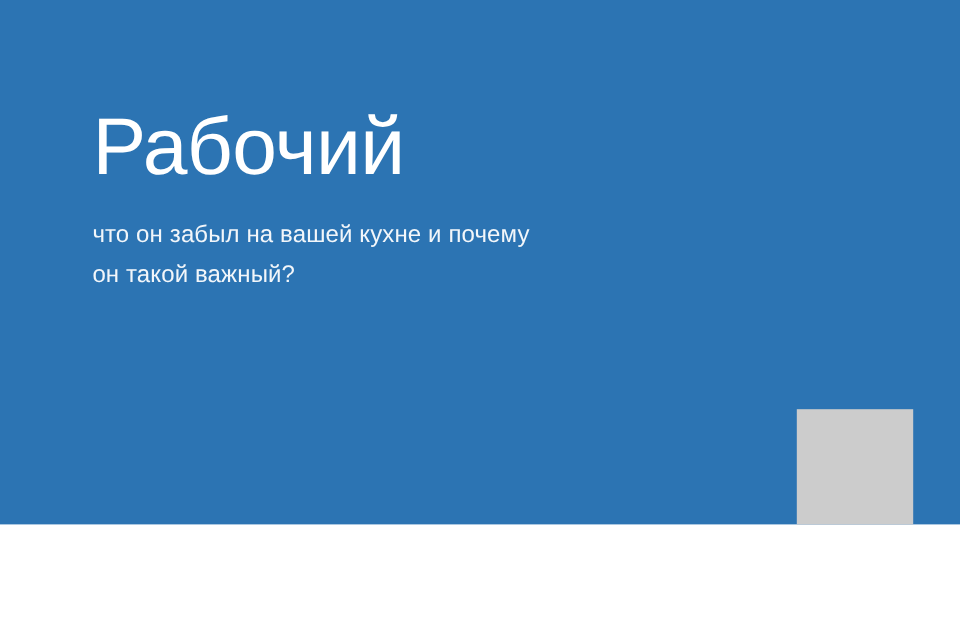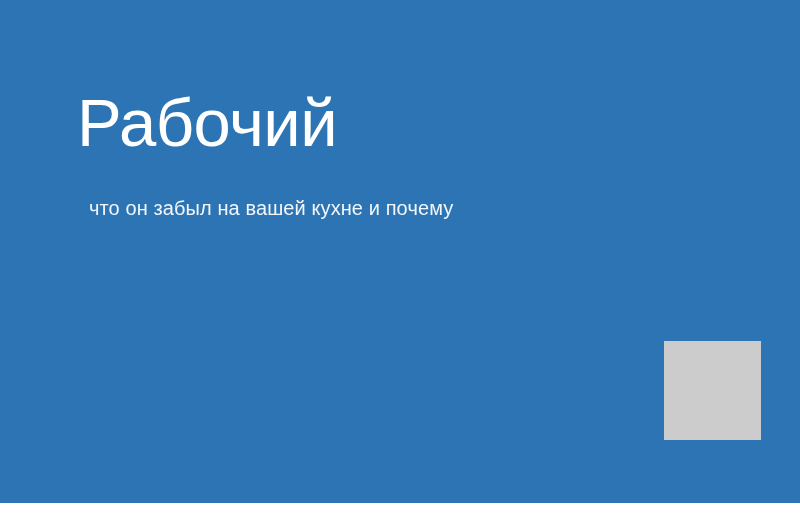--- a/index.html
+++ b/index.html
@@ -8,21 +8,21 @@
     padding: 0;
   }
   body {
     font-family: "Liberation Sans", "DejaVu Sans", sans-serif;
     background: #ffffff;
   }
 
   .slide {
     position: relative;
     width: 800px;
-    height: 503px;
+    height: 437px;
     overflow: hidden;
     background: #2c74b3;
   }
 
   
   .text-block {
     position: absolute;
     left: 77px;
     top: 88px;
     width: 560px;
@@ -36,21 +36,21 @@
     line-height: 70px;
     font-weight: 300;
     letter-spacing: -0.5px;
     white-space: nowrap;
   }
   .slide-title .title-line {
     display: block;
   }
 
   .slide-subtitle {
-    margin: 12px;
+    margin: 0;
     padding: 0;
     color: #f2f6fa;
     font-size: 20px;
     line-height: 33px;
     font-weight: 400;
     letter-spacing: 0.1px;
   }
   .subtitle-spacer {
     height: 22px;
   }
@@ -77,19 +77,20 @@
   <div class="text-block">
 
     <h1 class="slide-title">
       <span class="title-line">Рабочий</span>
     </h1>
 
     <div class="subtitle-spacer"></div>
 
     <p class="slide-subtitle">
       <span class="subtitle-line">что он забыл на вашей кухне и почему</span>
+      <span class="subtitle-line">он такой важный?</span>
     </p>
 
   </div>
 
   <div class="placeholder-square"></div>
 
 </div>
 
 </body></html>

